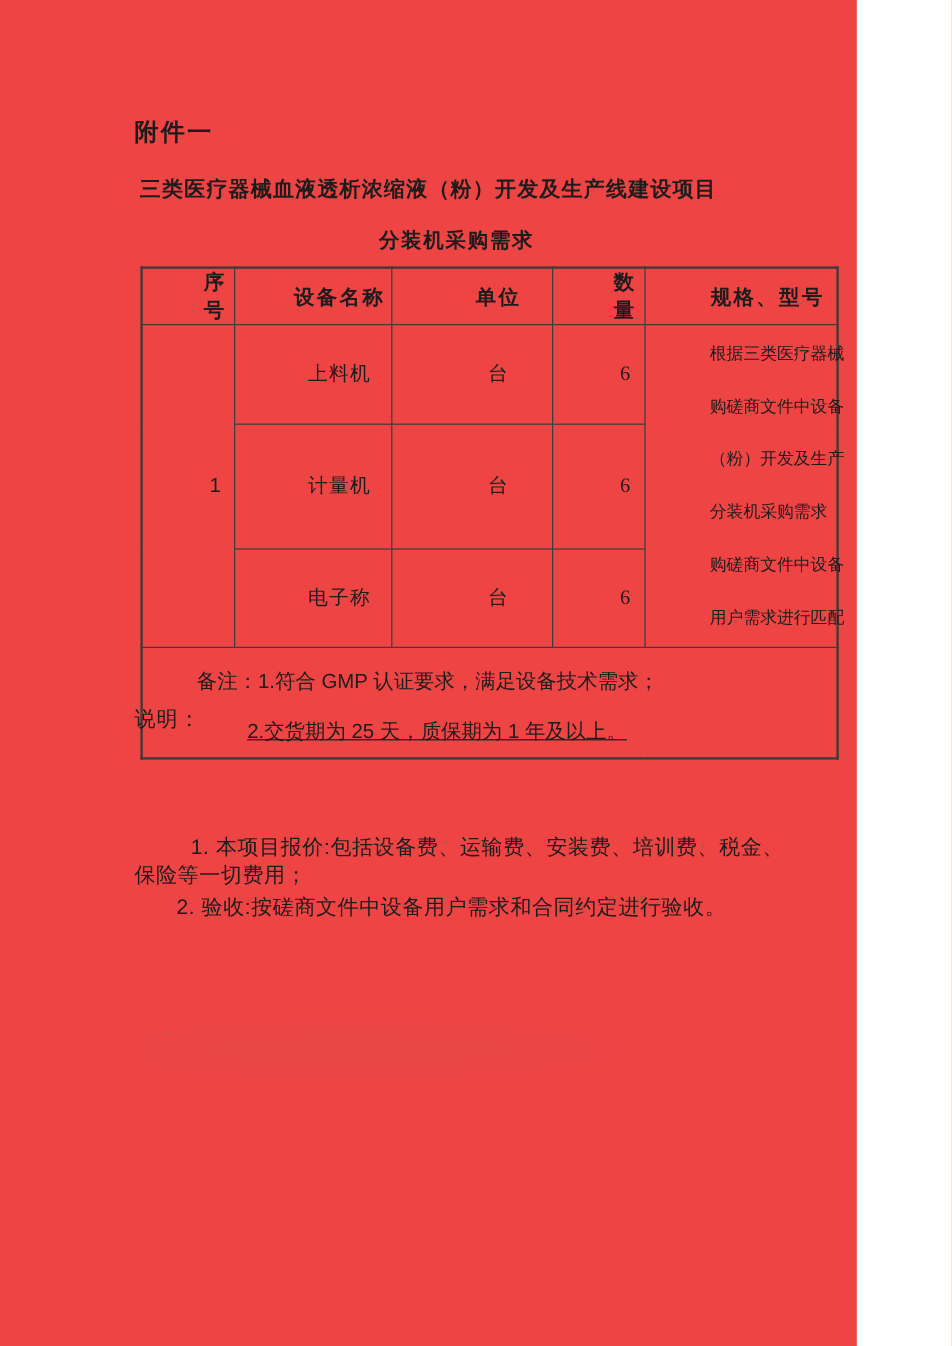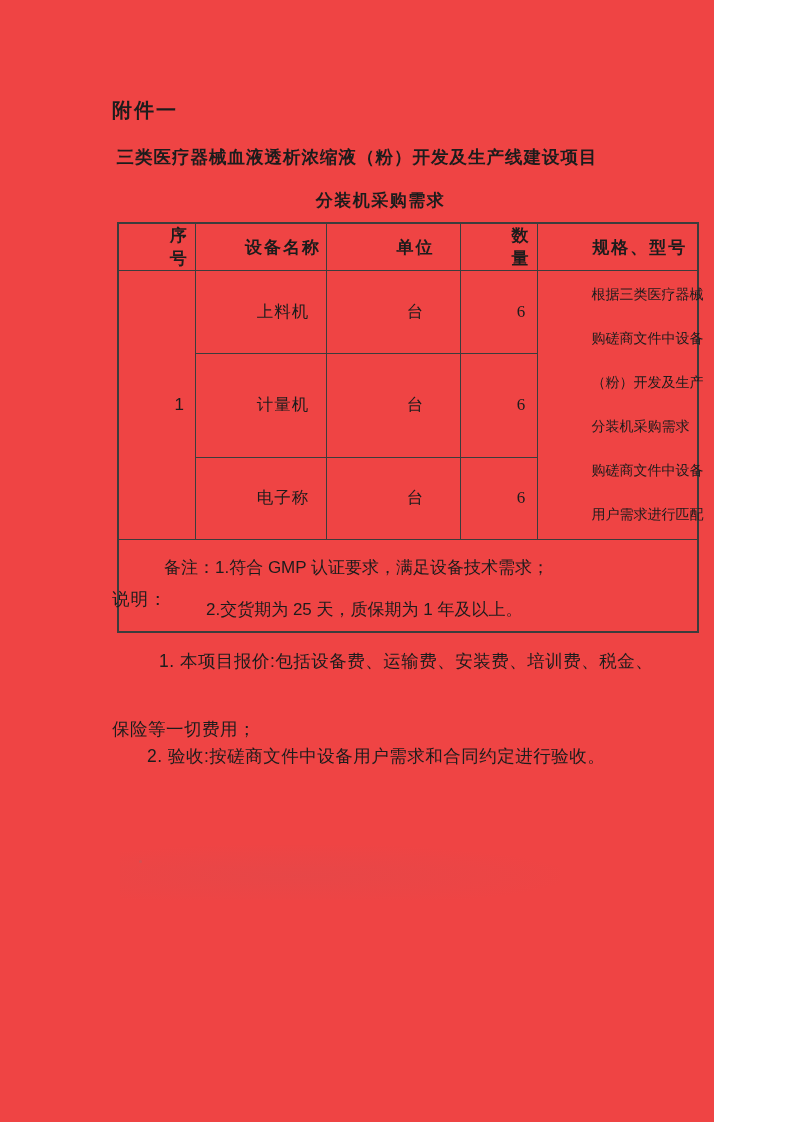--- a/index.html
+++ b/index.html
@@ -94,35 +94,35 @@
   }
 
   td.notes-cell {
     text-align: left !important;
     vertical-align: top !important;
     padding: 7px 10px 0 8px;
     font-size: 17px;
     margin-left: 28px;
   }
   .note-line { line-height: 42px; white-space: nowrap; }
-  .note-line-2 { padding-left: 42px; }
+  .note-line-2 { padding-left: 42px; text-decoration: underline; }
 
   .explain-heading {
     position: absolute;
     left: 112px; top: 587px;
     font-size: 17.5px;
     letter-spacing: 1px;
   }
   .explain-line {
     position: absolute;
     font-size: 17.5px;
     letter-spacing: 0.5px;
     white-space: nowrap;
   }
-  .explain-1a { left: 159px; top: 649px; }
+  .explain-1a { left: 159px; top: 694px; }
   .explain-1b { left: 112px; top: 717px; }
   .explain-2  { left: 147px; top: 744px; }
 
   .scan-smudge {
     position: absolute;
     left: 120px; top: 845px;
     width: 440px; height: 55px;
     background: radial-gradient(ellipse at 40% 55%, rgba(110,110,125,0.06), rgba(110,110,125,0.02) 55%, transparent 75%);
     pointer-events: none;
   }

